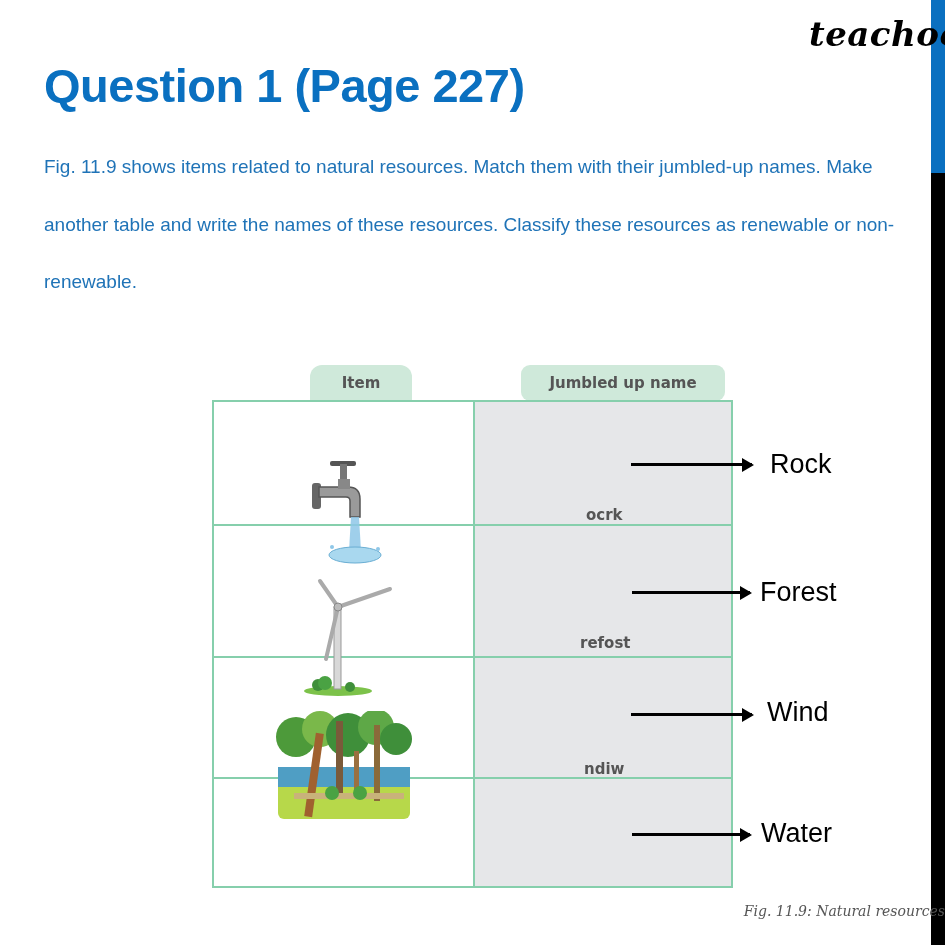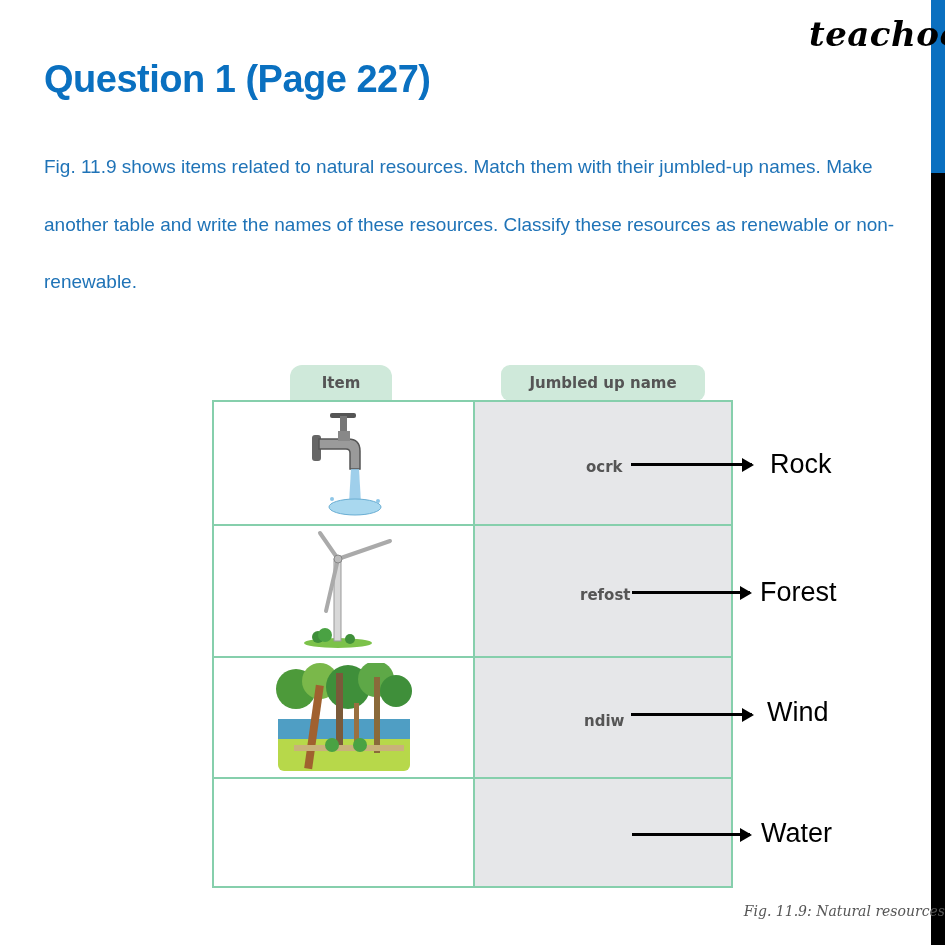--- a/index.html
+++ b/index.html
@@ -3,34 +3,34 @@
 <meta charset="utf-8">
 <style>
   html, body { margin:0; padding:0; }
   body { width:945px; height:945px; position:relative; background:#ffffff; overflow:hidden;
          font-family:"Liberation Sans", sans-serif; }
   .side-bar-blue { position:absolute; left:931px; top:0; width:14px; height:173px; background:#0a70c0; }
   .side-bar-black { position:absolute; left:931px; top:173px; width:14px; height:772px; background:#000000; }
   .brand { position:absolute; left:766px; top:14px; font-family:"DejaVu Serif", serif; font-style:italic;
            font-weight:bold; font-size:34px; color:#000; letter-spacing:0.5px;margin-left:43px; }
   .title { position:absolute; left:44px; top:58px; font-family:"Liberation Sans", sans-serif; font-weight:bold;
-           font-size:38px; color:#0a70c0; letter-spacing:-0.5px; }
+           font-size:47px; color:#0a70c0; letter-spacing:-0.5px; }
   .question { position:absolute; left:44px; top:138px; width:860px; font-family:Liberation Sans, sans-serif;
               font-size:19px; line-height:57.5px; color:#1f73b7; }
   .header-tab { position:absolute; top:365px; height:36px; background:#cfe9da; border-radius:12px 12px 0 0;
                 font-family:"DejaVu Sans", sans-serif; font-weight:bold; font-size:15px; color:#555;
-                display:flex; align-items:center; justify-content:center; }
+                display:flex; align-items:center; justify-content:center;margin-left:20px; }
   .tab-item { left:290px; width:102px; }
   .tab-jumbled { left:501px; width:204px;border-radius:9px; }
   .table { position:absolute; left:212px; top:400px; width:521px; height:488px;
            border:2px solid #86cfac; box-sizing:border-box; }
   .col-right-bg { position:absolute; left:261px; top:0; right:0; bottom:0; background:#e6e7e9; }
   .vline { position:absolute; left:259px; top:0; bottom:0; width:2px; background:#86cfac; }
   .hline { position:absolute; left:0; right:0; height:2px; background:#86cfac; }
-  .row { position:absolute; left:0; right:0; }
+  .row { position:absolute; left:0; right:0;margin-top:48px; }
   .cell-img { position:absolute; left:0; width:259px; top:0; bottom:0; display:flex; align-items:center; justify-content:center; }
   .jumbled { position:absolute; font-family:"DejaVu Sans", sans-serif; font-weight:bold; font-size:15px; color:#555; }
   .arrow { position:absolute; height:3px; background:#000; }
   .arrow::after { content:""; position:absolute; right:-2px; top:-5.5px; border-left:12px solid #000;
                   border-top:7px solid transparent; border-bottom:7px solid transparent; }
   .answer { position:absolute; font-family:"Liberation Sans", sans-serif; font-size:27px; color:#000; }
   .caption { position:absolute; left:0; width:945px; top:903px; text-align:right; padding-left:0;
              font-family:"DejaVu Serif", serif; font-style:italic; font-size:14px; color:#555; }
   .caption span { position:relative; left:0px; }
 </style>

